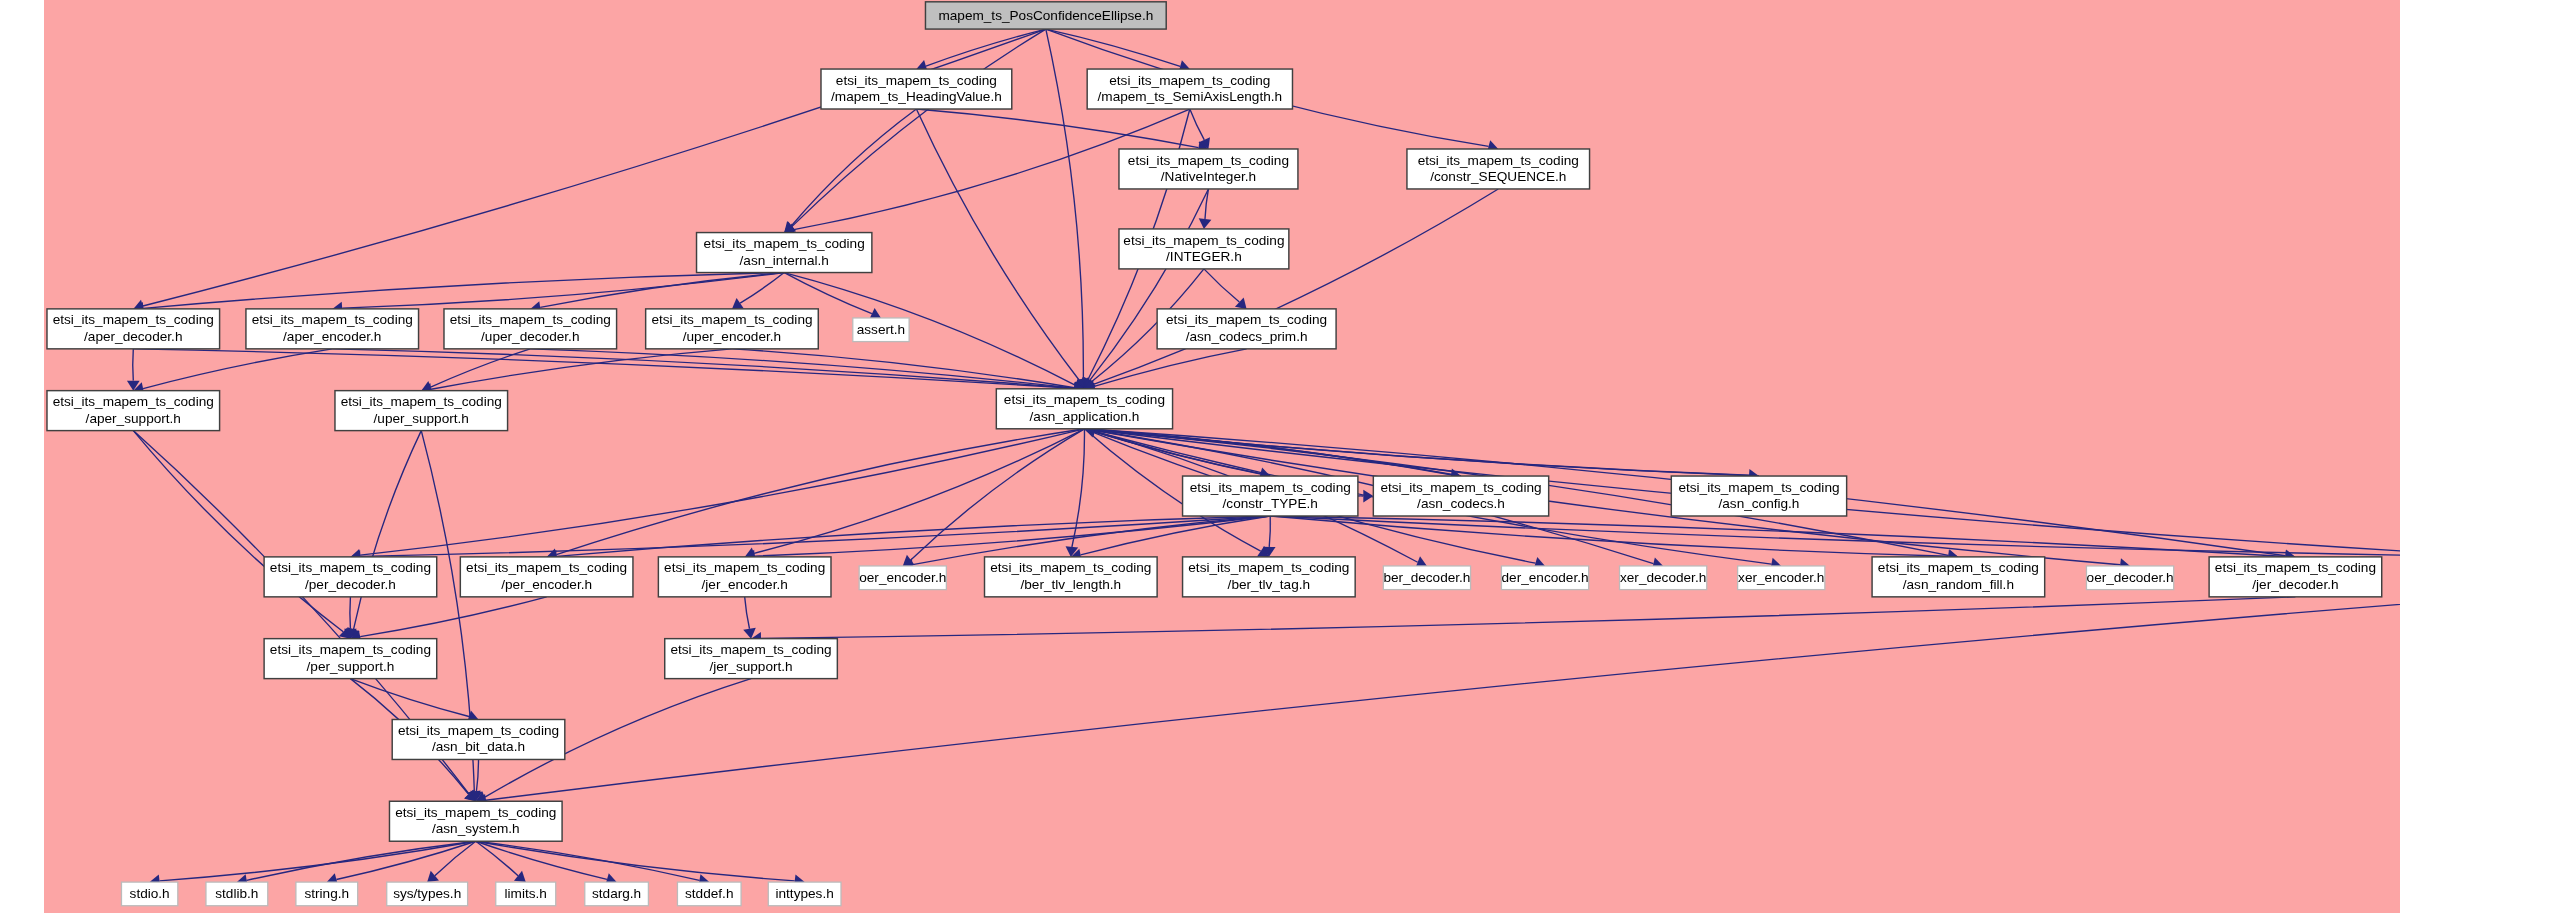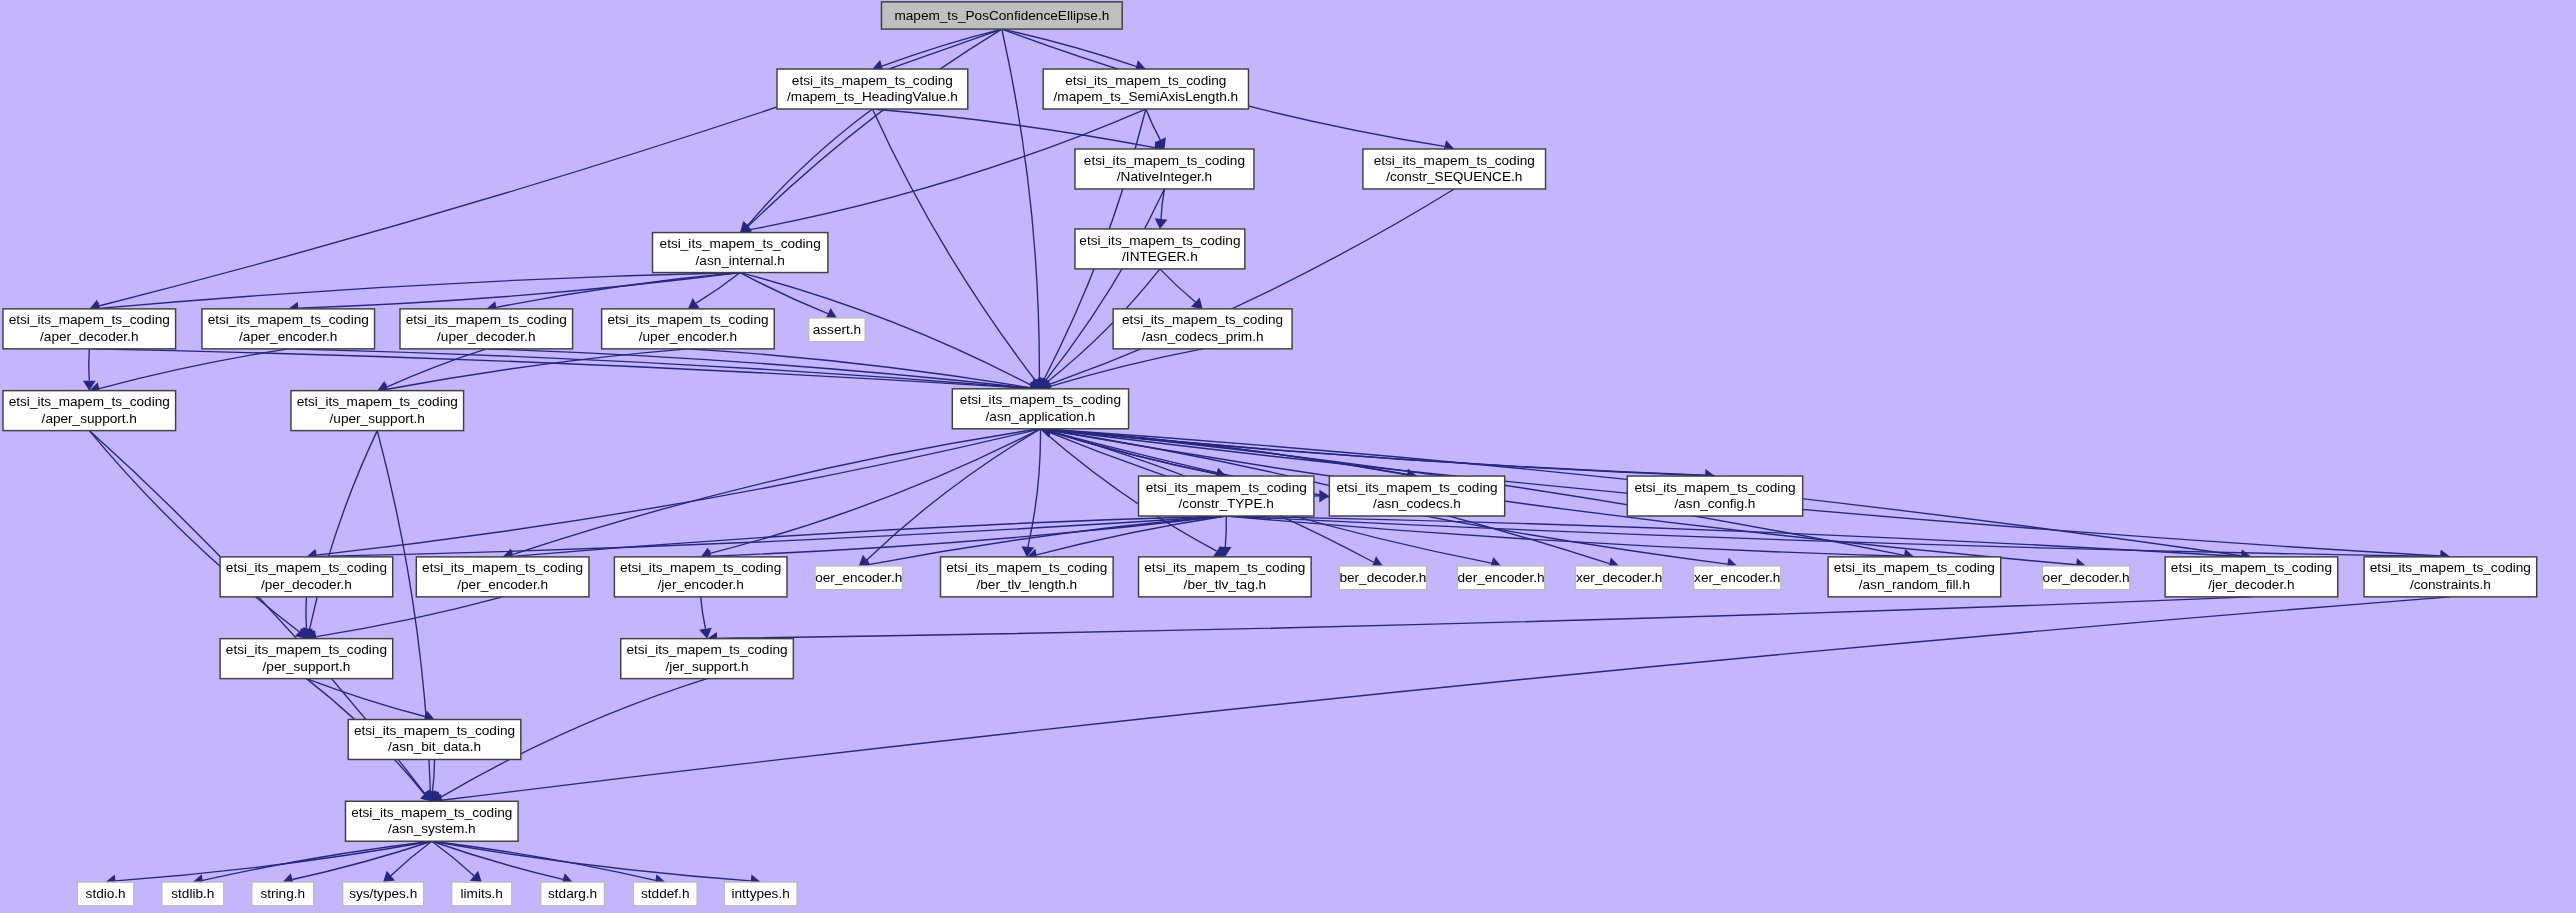--- a/index.html
+++ b/index.html
@@ -2,25 +2,26 @@
 <html style="font-size:14.5px"><head>
 <meta charset="utf-8">
 <style>
   html, body {
     margin: 0;
     padding: 0;
     background: #ffffff;
   }
   #graph-root {
     position: relative;
-    width: 2576px;
+    width: 2356px;
     height: 913px;
-    background: #c4b5fd;
+    background: #fca5a5;
     font-family: "Liberation Sans", sans-serif;
     overflow: hidden;
+    margin-left: 44px;
   }
   svg#dep-graph {
     display: block;
     width: 2576px;
     height: 913px;
   }
   .node-box {
     fill: #ffffff;
     stroke: #404040;
     stroke-width: 1.6;

